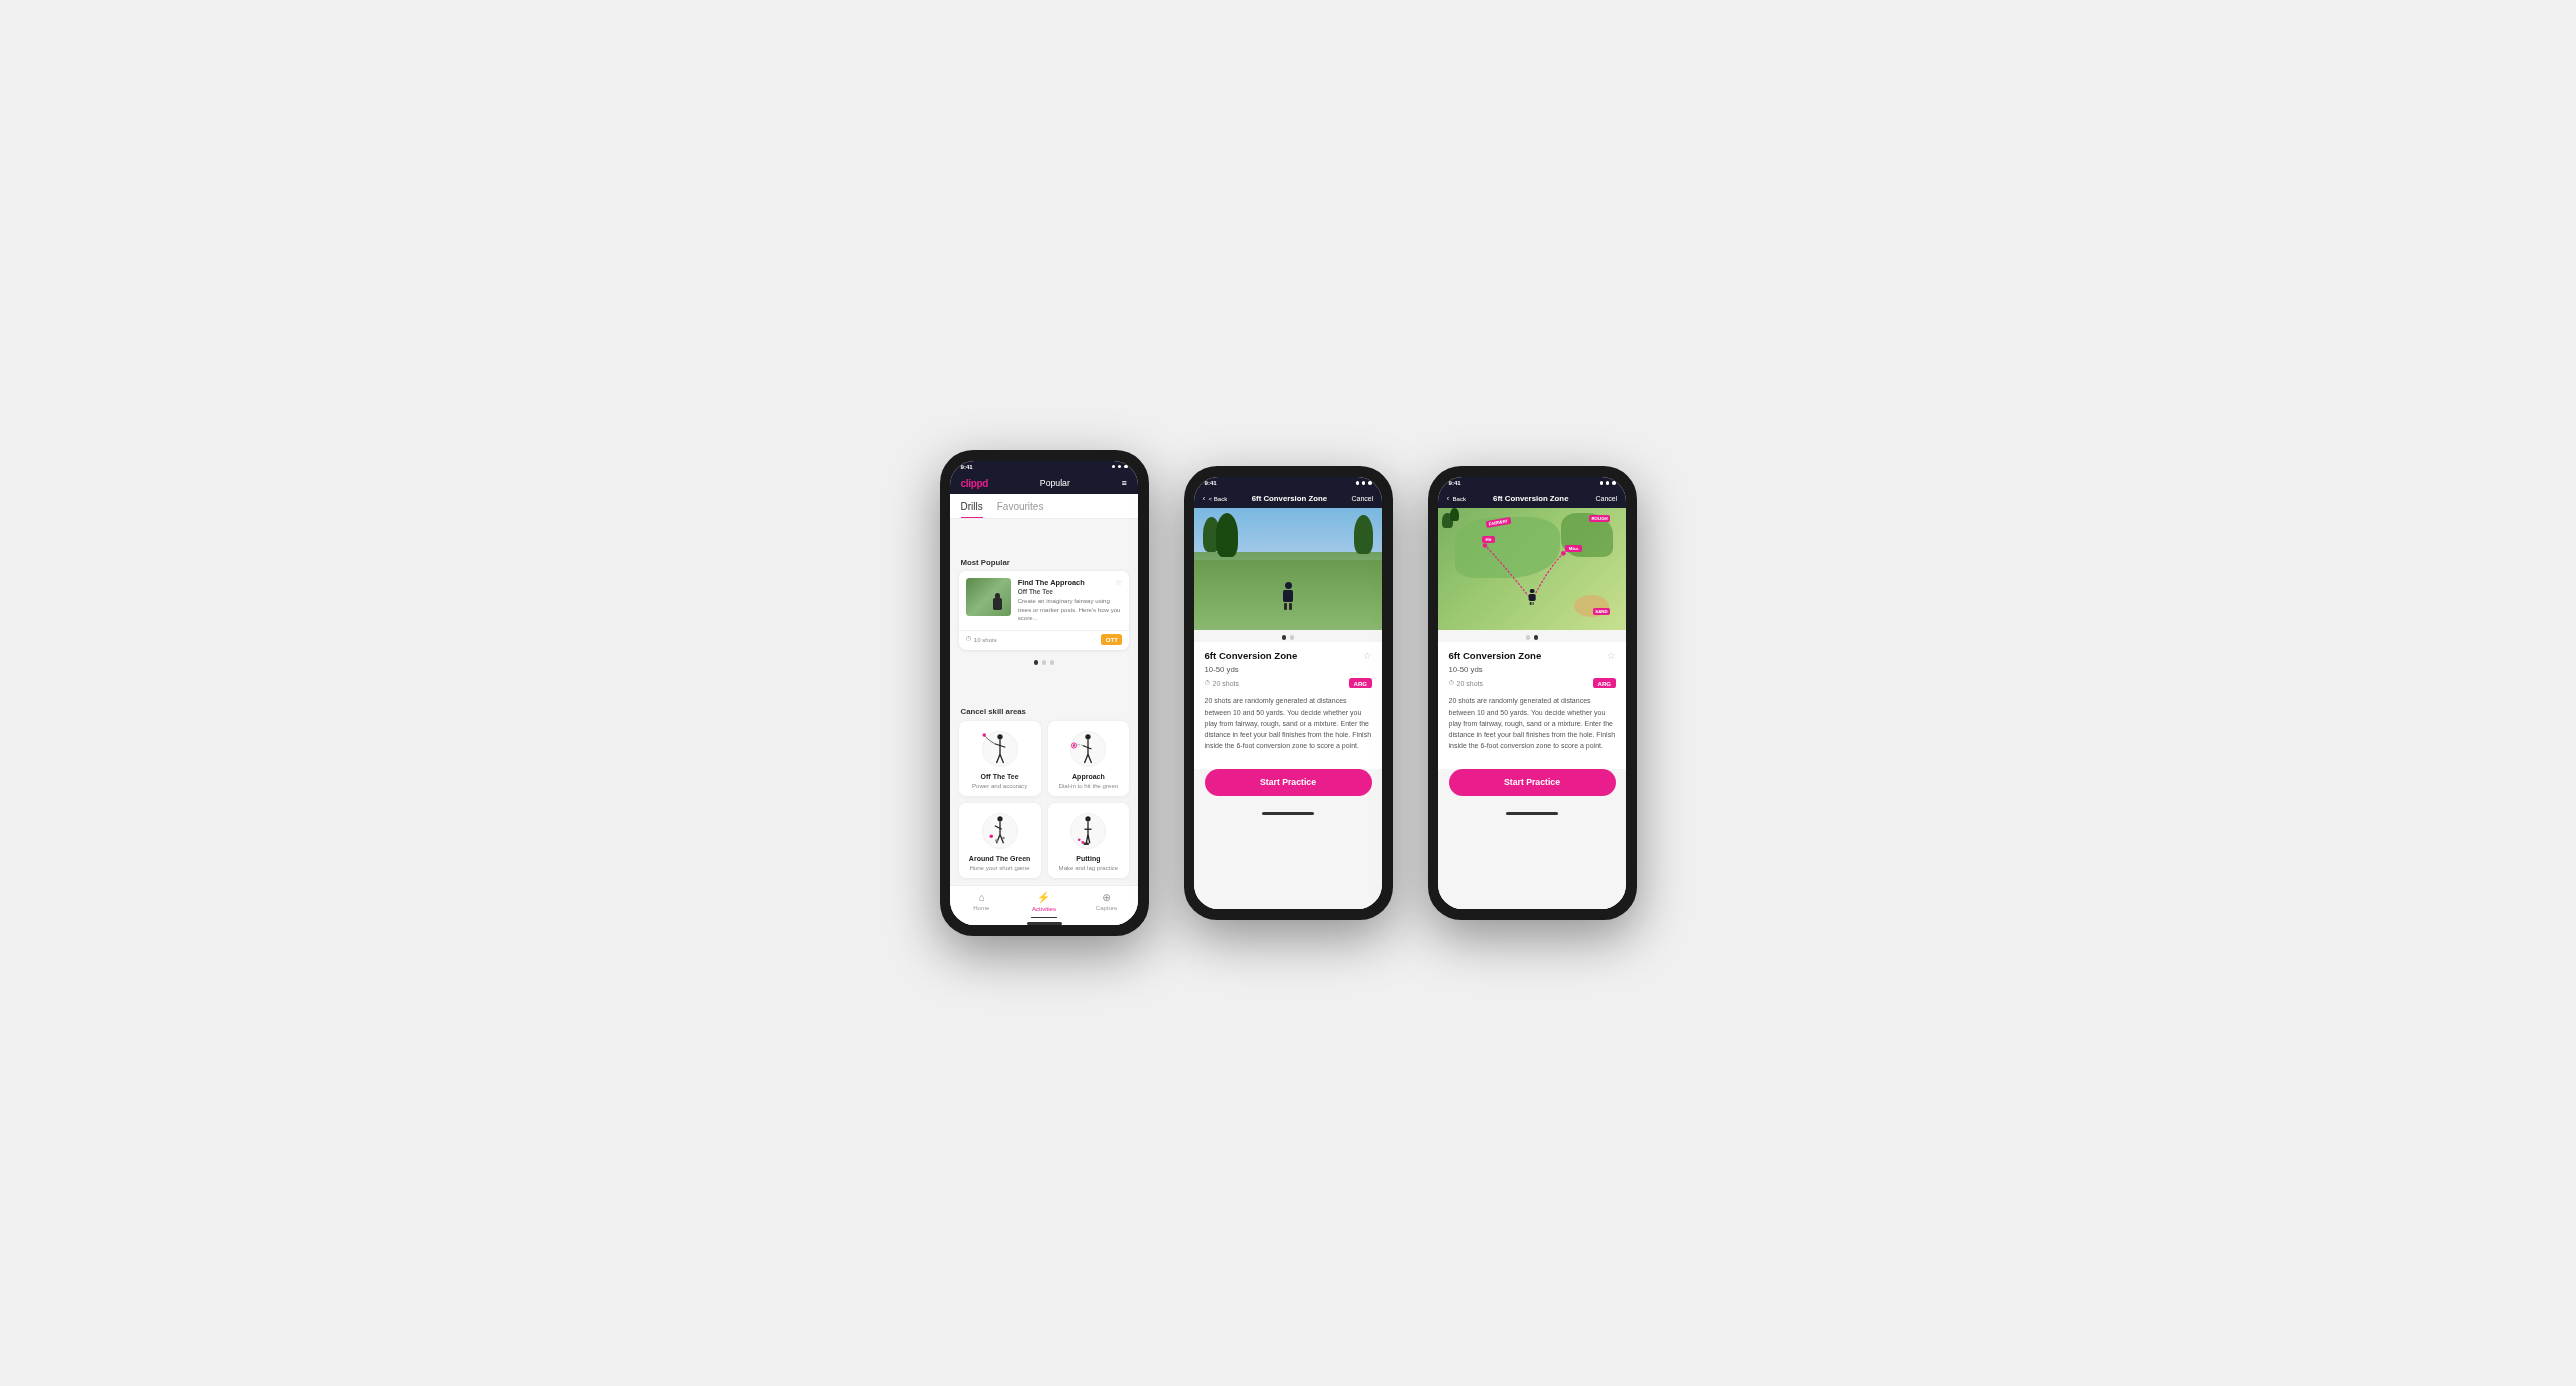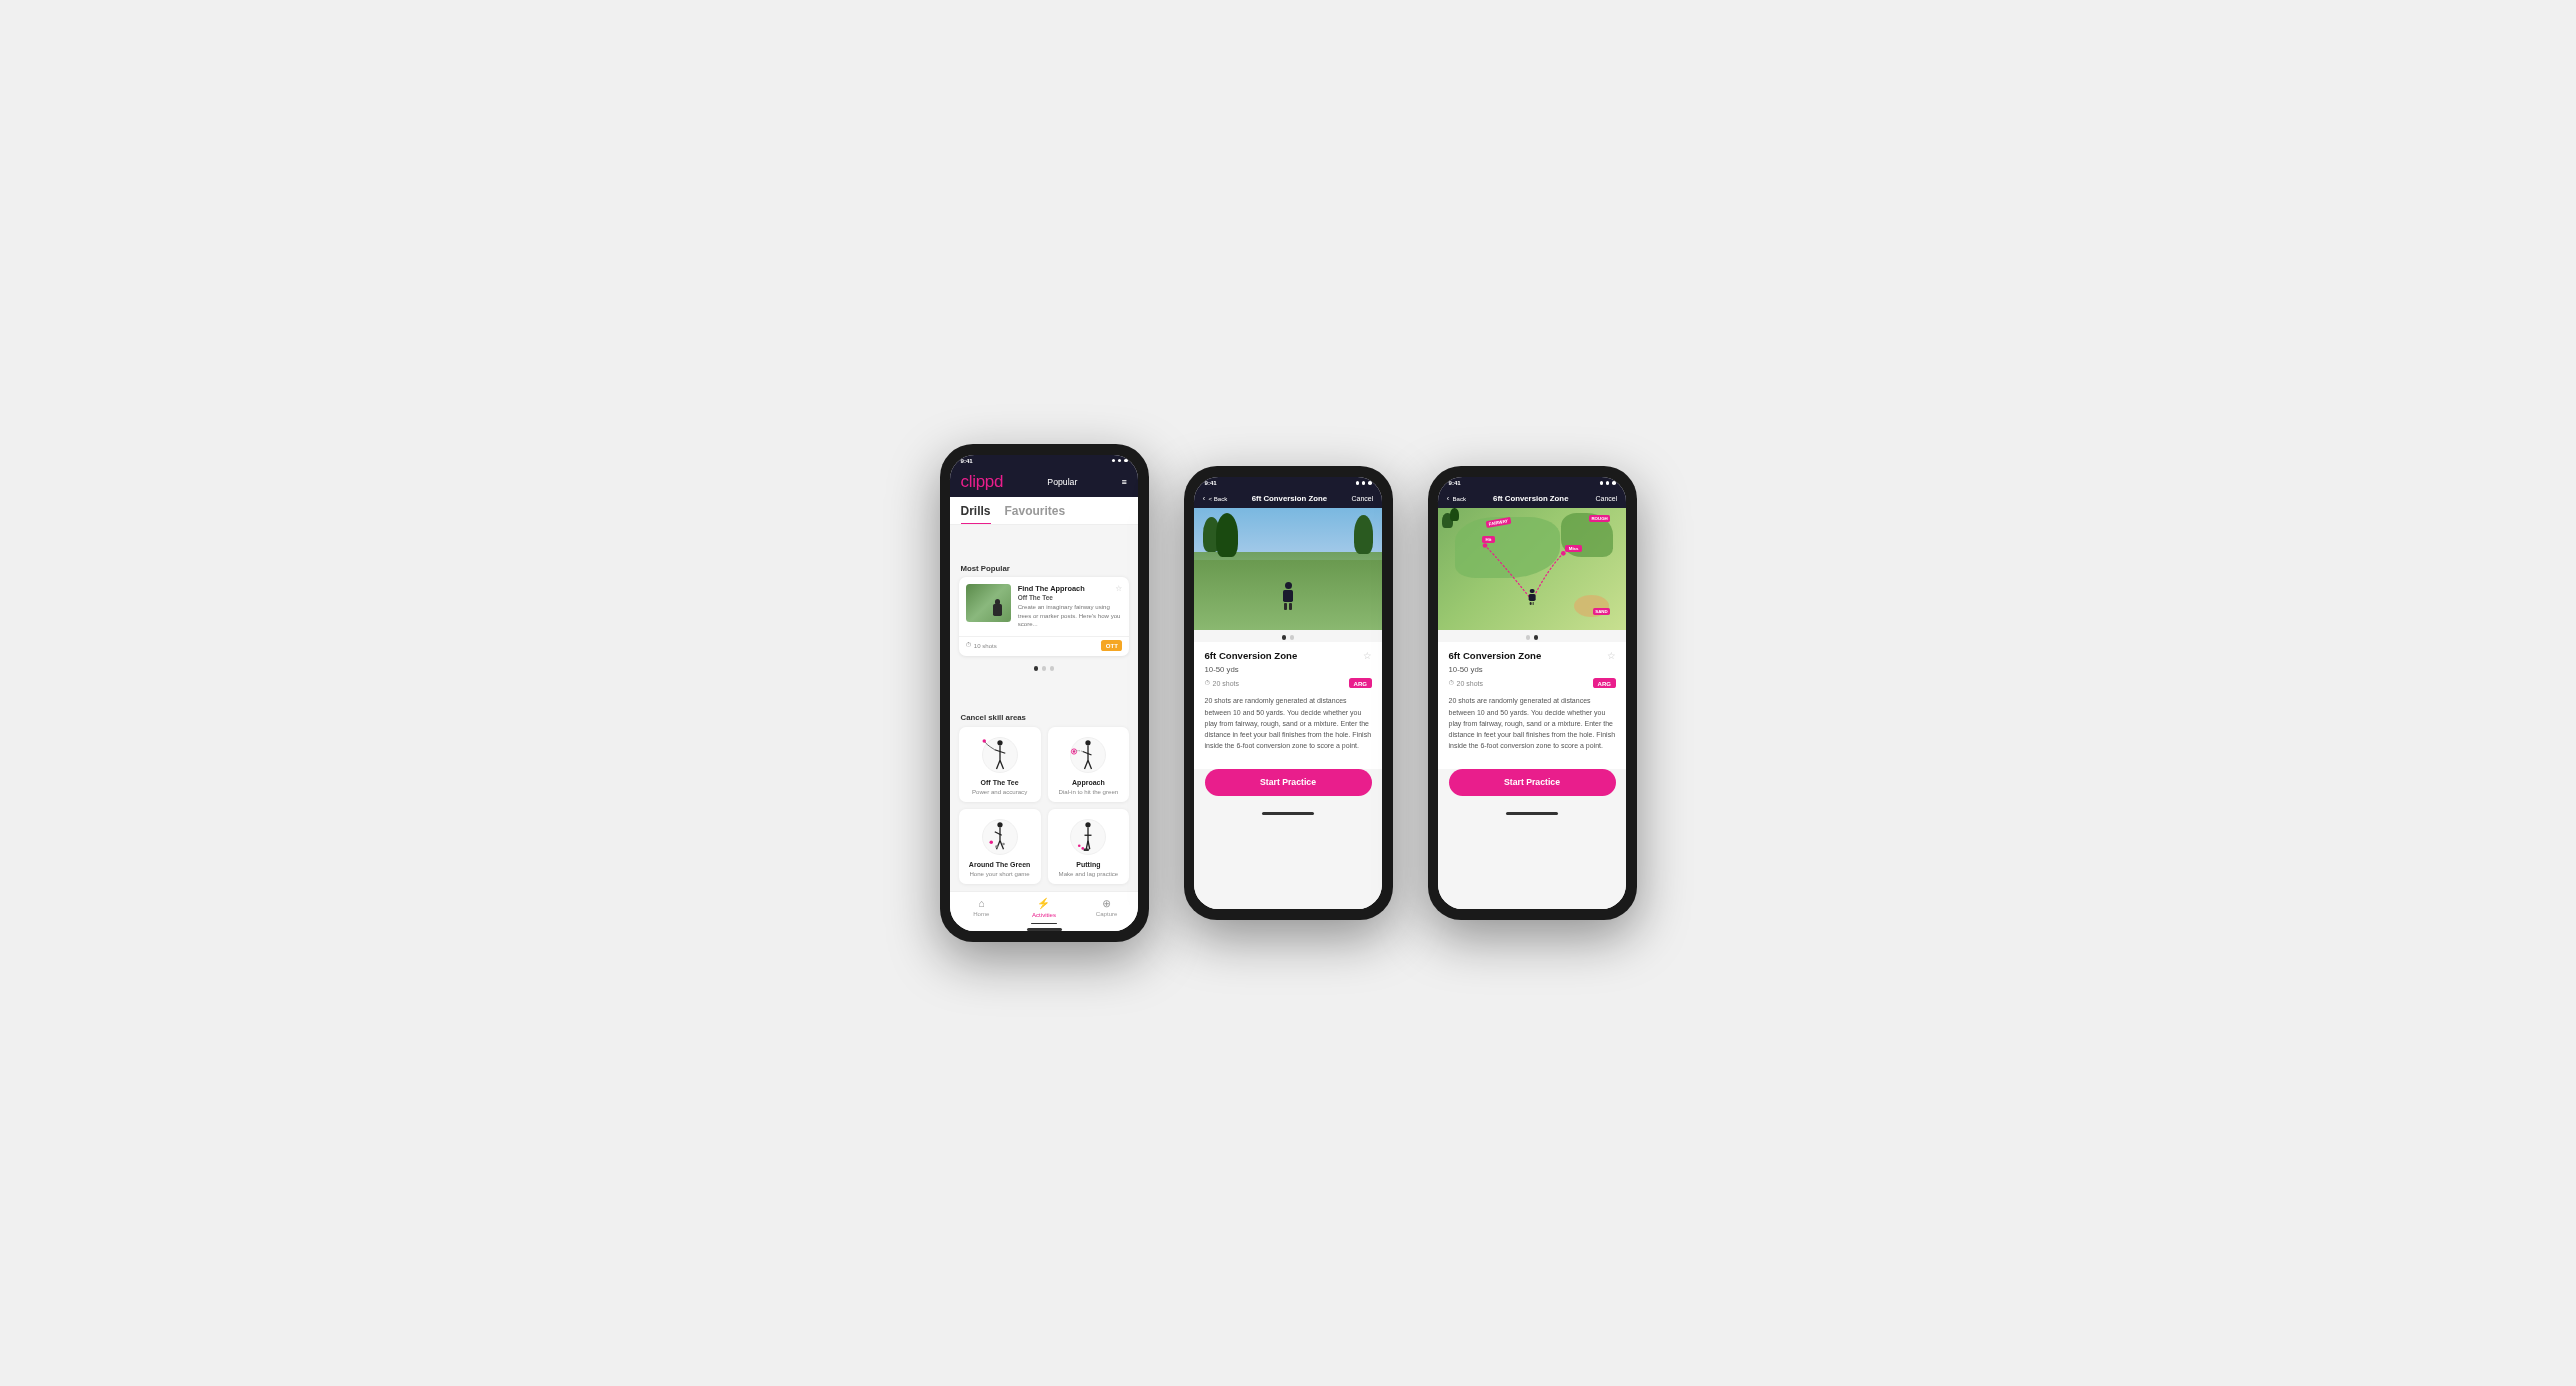--- a/index.html
+++ b/index.html
@@ -45,34 +45,34 @@
     .status-dot { width: 3.5px; height: 3.5px; background: #fff; border-radius: 50%; }
 
     
     .p1-header {
       background: #1a1a2e;
       padding: 5.2px 10.5px 5.2px;
       display: flex;
       align-items: center;
       justify-content: space-between;
     }
-    .p1-logo { color: #e91e8c; font-weight: 400; font-size: 17px; letter-spacing: -0.3px; }
+    .p1-logo { color: #e91e8c; font-weight: 700; font-size: 10px; letter-spacing: -0.3px; }
     .p1-header-title { color: #fff; font-size: 8.7px; }
     .p1-header-menu { color: #fff; font-size: 8.7px; letter-spacing: 0.9px; }
 
     .p1-tabs {
       background: #fff;
       display: flex;
       padding: 0 10.5px;
       border-bottom: 0.9px solid #eee;
       gap: 14px;
     }
     .p1-tab {
-      font-size: 12px;
-      font-weight: 700;
+      font-size: 10px;
+      font-weight: 400;
       padding: 7px 0 4.4px;
       color: #999;
       border-bottom: 1.7px solid transparent;
       cursor: pointer;
     }
     .p1-tab.active { color: #333; border-bottom-color: #e91e8c; }
 
     .p1-content {
       background: #f5f5f5;
       overflow-y: auto;

